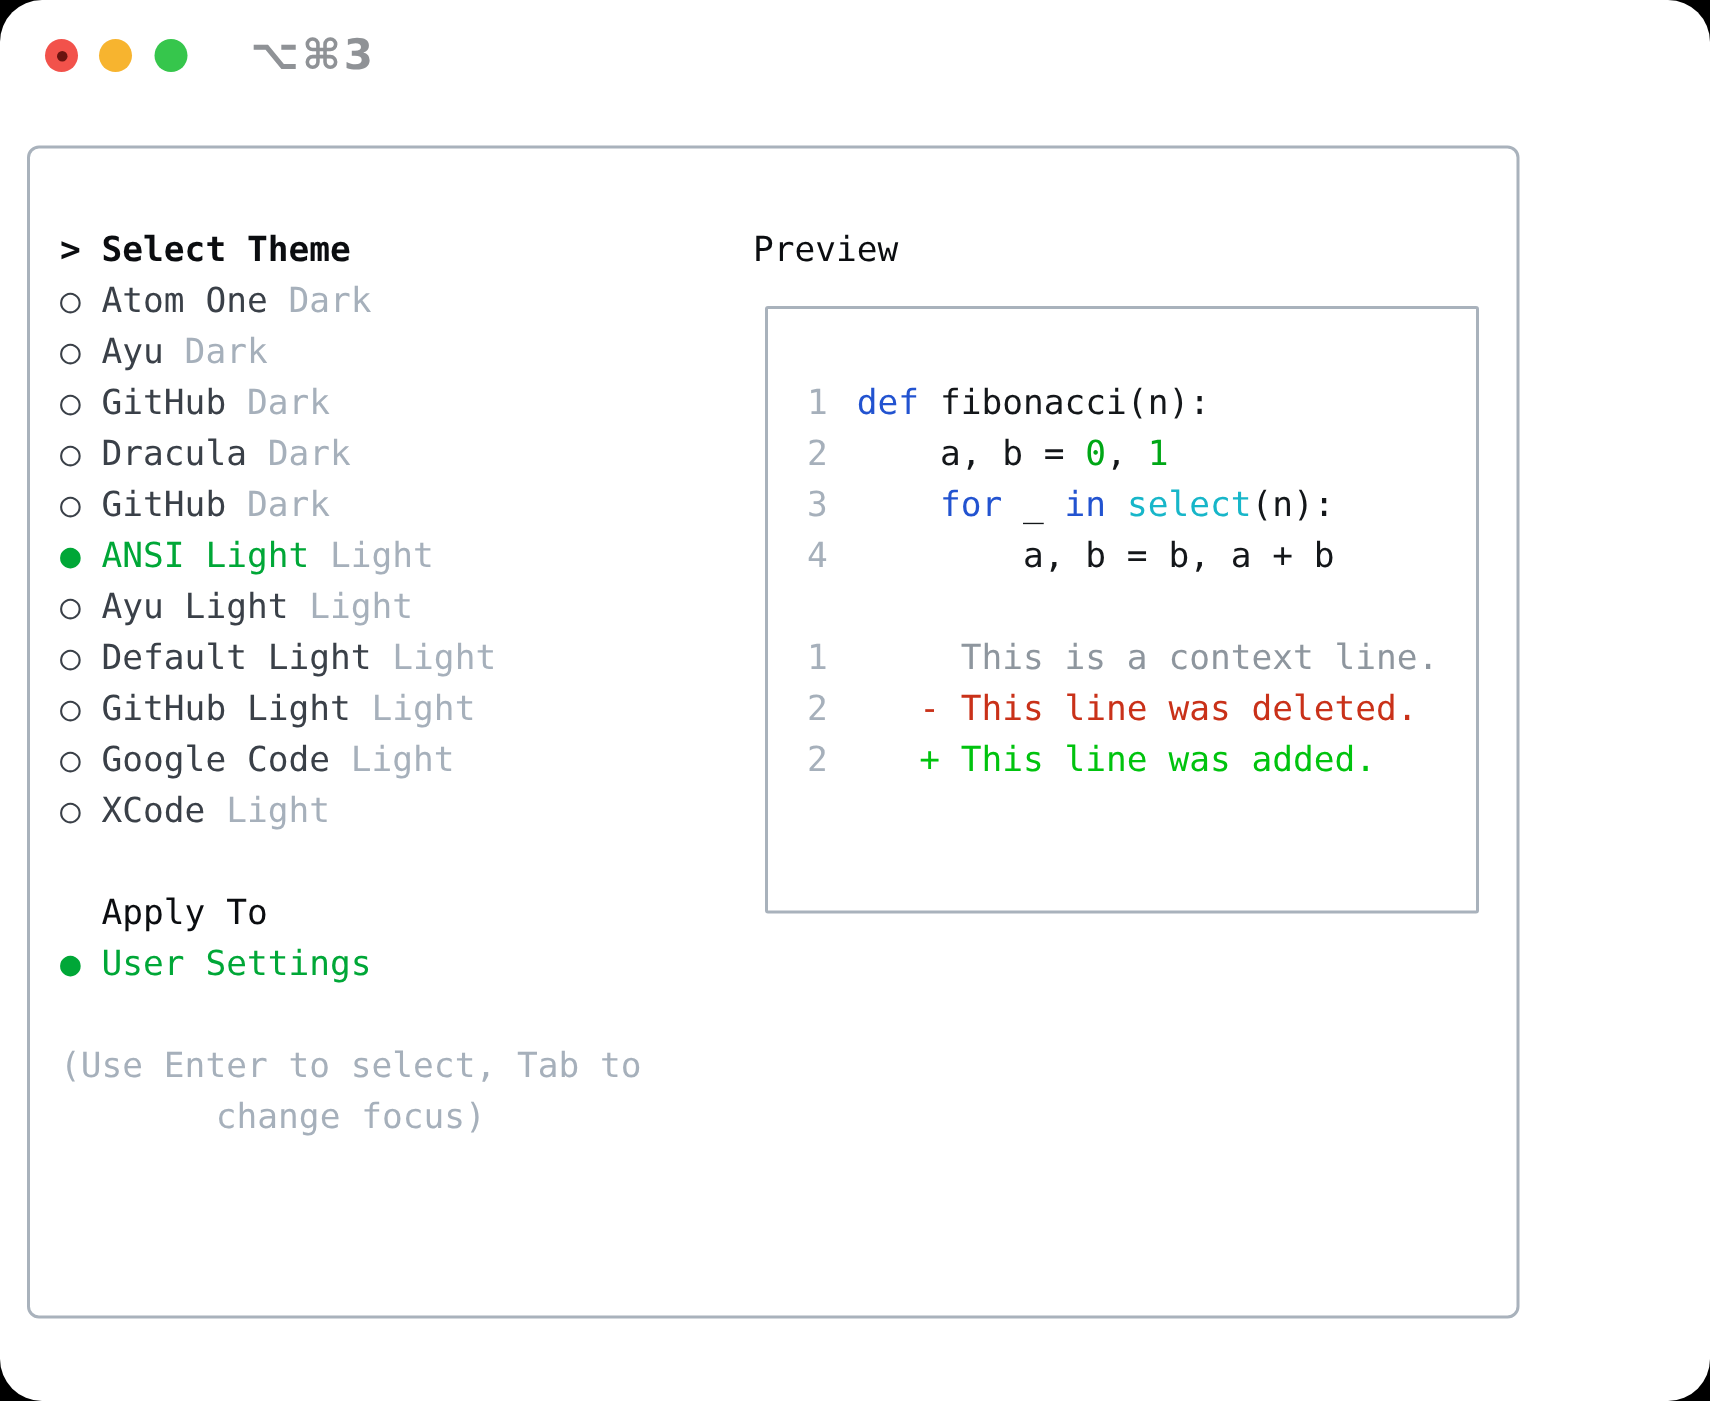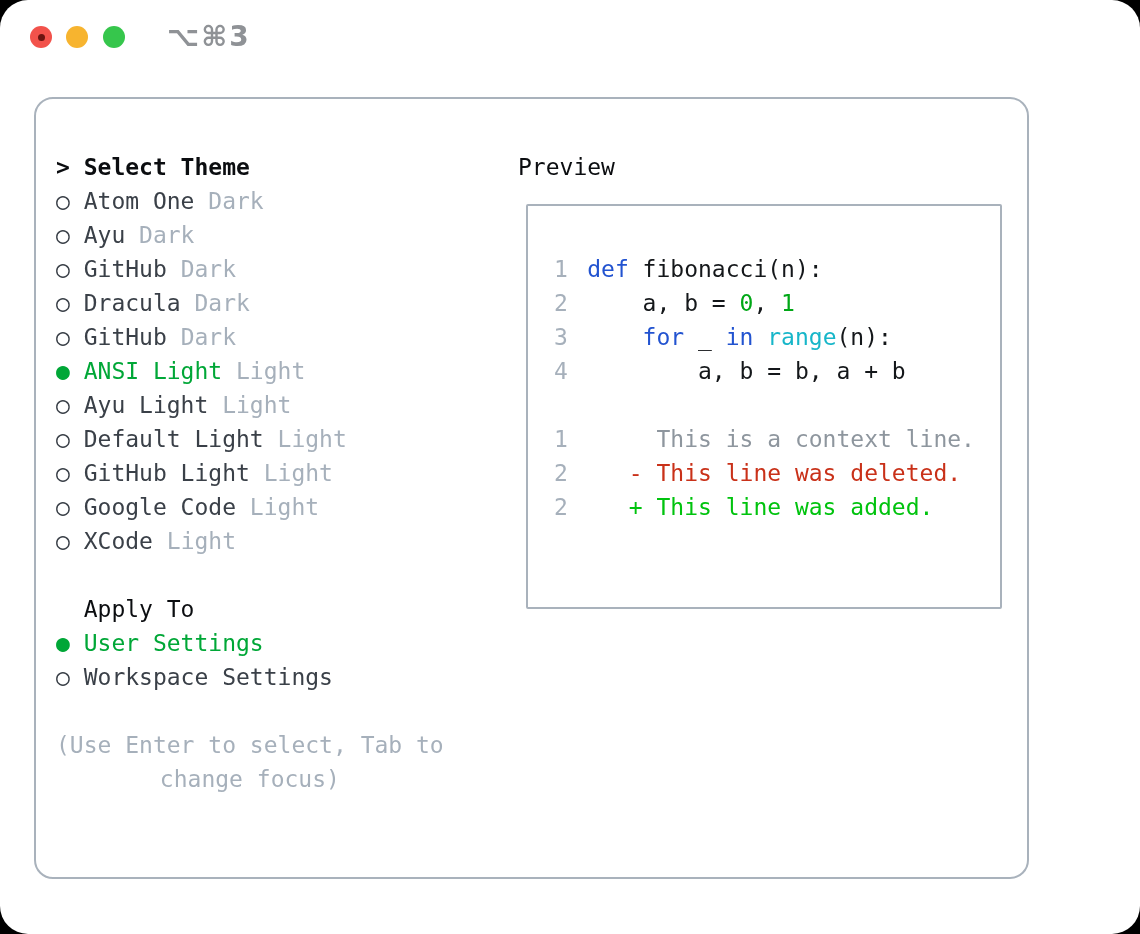--- a/index.html
+++ b/index.html
@@ -19,22 +19,22 @@
                  background:var(--traffic-red-dot,#6b1410); }
   .shortcut {
     position:absolute; left:167px; top:20px;
     font-family:"DejaVu Sans", sans-serif;
     font-size:28px; font-weight:bold; letter-spacing:2px;
     color:var(--shortcut-gray,#8f9296);
   }
   
   .panel {
     position:absolute; left:18px; top:97px; width:995px; height:782px;
-    border:2px solid var(--border,#a9b2bc); border-radius:19px;
-    font-size:23px; color:var(--item-text,#3a4048);margin-left:16px;
+    border:2px solid var(--border,#a9b2bc); border-radius:8px;
+    font-size:23px; color:var(--item-text,#3a4048);
   }
   .col-left { position:absolute; left:20px; top:51px; }
   .row { height:34px; line-height:34px; white-space:pre; }
   .row .bullet { display:inline-block; width:1ch; color:var(--item-text,#3a4048); }
   .row.selected .bullet,
   .row.selected .label { color:var(--accent-green,#00a737); }
   .row .label { margin-left:1ch; }
   .row .tag { margin-left:1ch; color:var(--muted,#a6b0bb); }
   .row.header { font-weight:bold; color:var(--heading-text,#0b0d10); }
   .row.header .prompt { display:inline-block; width:1ch; }
@@ -88,35 +88,34 @@
           <div class="row item"><span class="bullet">○</span><span class="label">Ayu Light</span><span class="tag">Light</span></div>
           <div class="row item"><span class="bullet">○</span><span class="label">Default Light</span><span class="tag">Light</span></div>
           <div class="row item"><span class="bullet">○</span><span class="label">GitHub Light</span><span class="tag">Light</span></div>
           <div class="row item"><span class="bullet">○</span><span class="label">Google Code</span><span class="tag">Light</span></div>
           <div class="row item"><span class="bullet">○</span><span class="label">XCode</span><span class="tag">Light</span></div>
         </div>
       <div class="row blank"></div>
       <div class="row apply-title"><span class="t">Apply To</span></div>
       <div id="apply-list">
           <div class="row item selected"><span class="bullet">●</span><span class="label">User Settings</span></div>
-          <div class="row item"><span class="bullet">○</span><span class="label">Workspace Settings</span></div>
         </div>
       <div class="row blank"></div>
       <div id="help-lines">
           <div class="row help">(Use Enter to select, Tab to</div>
           <div class="row help">change focus)</div>
         </div>
     </div>
 
     <div class="preview-title">Preview</div>
     <div class="preview-box">
       <div id="code-lines">
           <div class="crow"><span class="ln">1</span><span class="code"><span class="tok-keyword">def</span><span class="tok-plain"> fibonacci(n):</span></span></div>
           <div class="crow"><span class="ln">2</span><span class="code"><span class="tok-plain">    a, b = </span><span class="tok-number">0</span><span class="tok-plain">, </span><span class="tok-number">1</span></span></div>
-          <div class="crow"><span class="ln">3</span><span class="code"><span class="tok-plain">    </span><span class="tok-keyword">for</span><span class="tok-plain"> _ </span><span class="tok-keyword">in</span><span class="tok-plain"> </span><span class="tok-builtin">range</span><span class="tok-plain">(n):</span></span></div>
+          <div class="crow"><span class="ln">3</span><span class="code"><span class="tok-plain">    </span><span class="tok-keyword">for</span><span class="tok-plain"> _ </span><span class="tok-keyword">in</span><span class="tok-plain"> </span><span class="tok-builtin">select</span><span class="tok-plain">(n):</span></span></div>
           <div class="crow"><span class="ln">4</span><span class="code"><span class="tok-plain">        a, b = b, a + b</span></span></div>
         </div>
       <div class="crow blank"></div>
       <div id="diff-lines">
           <div class="crow"><span class="ln">1</span><span class="code diff-context">     This is a context line.</span></div>
           <div class="crow"><span class="ln">2</span><span class="code diff-deleted">   - This line was deleted.</span></div>
           <div class="crow"><span class="ln">2</span><span class="code diff-added">   + This line was added.</span></div>
         </div>
     </div>
 

